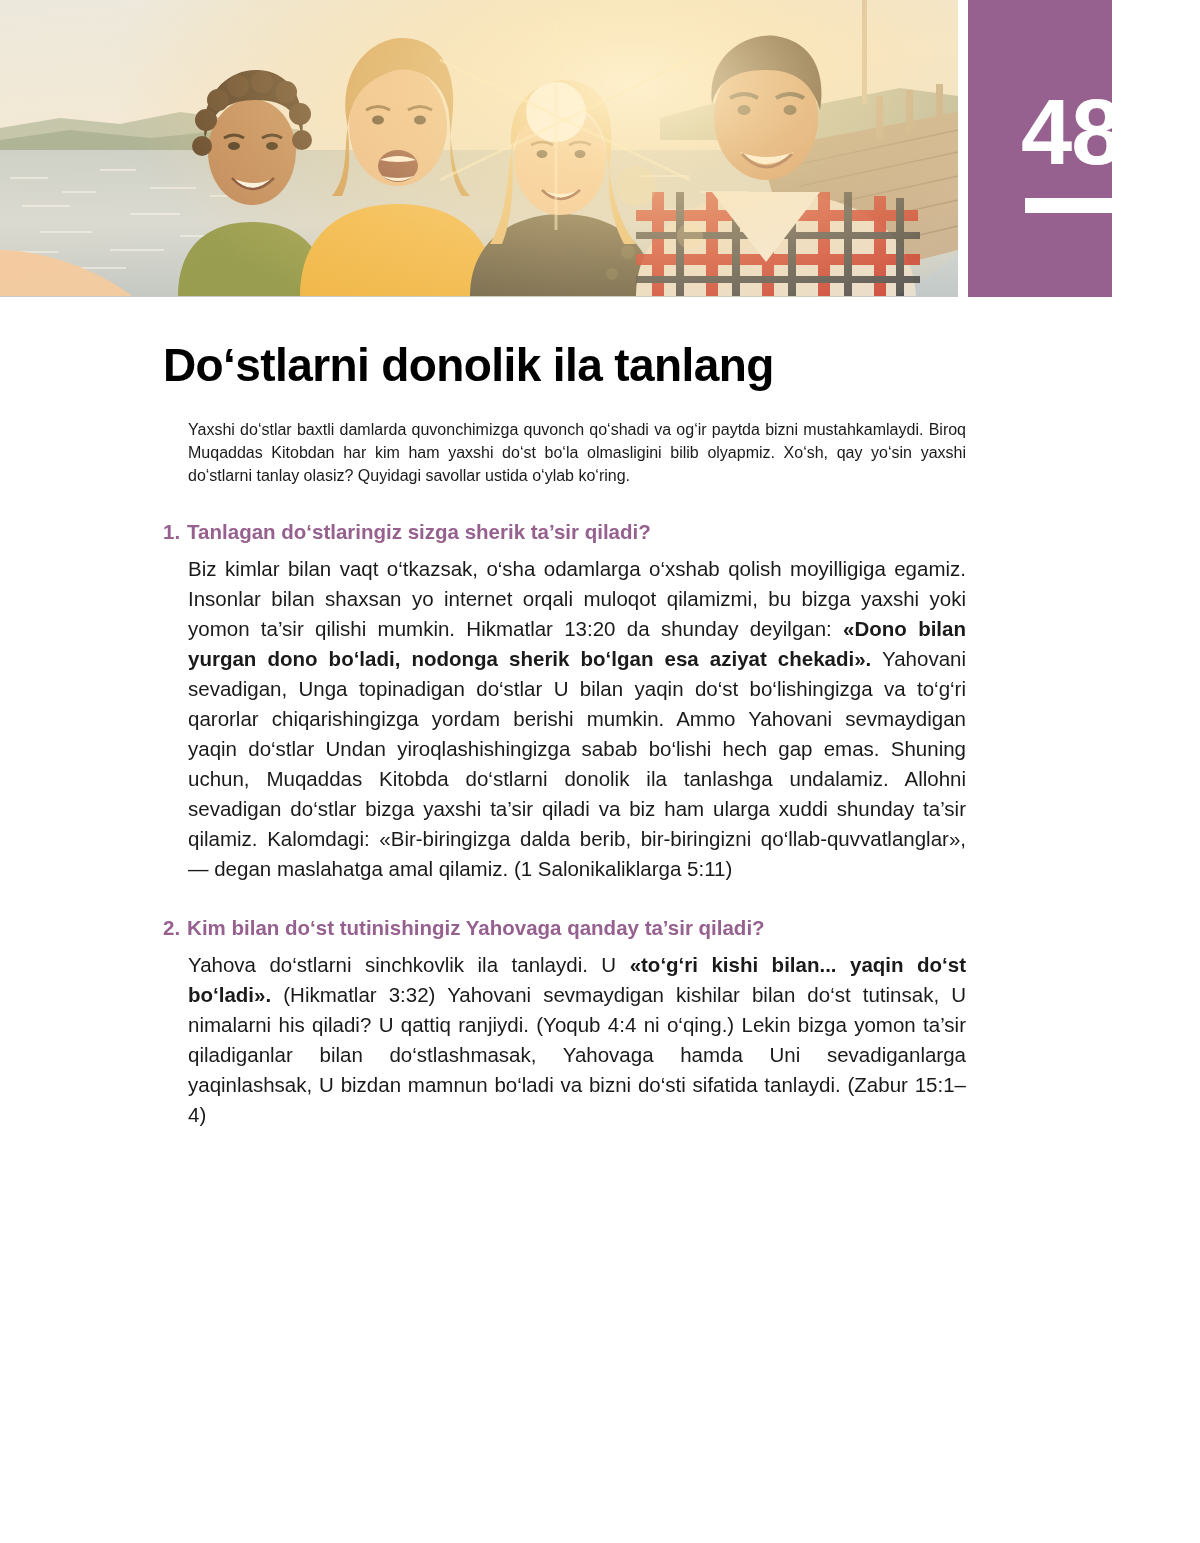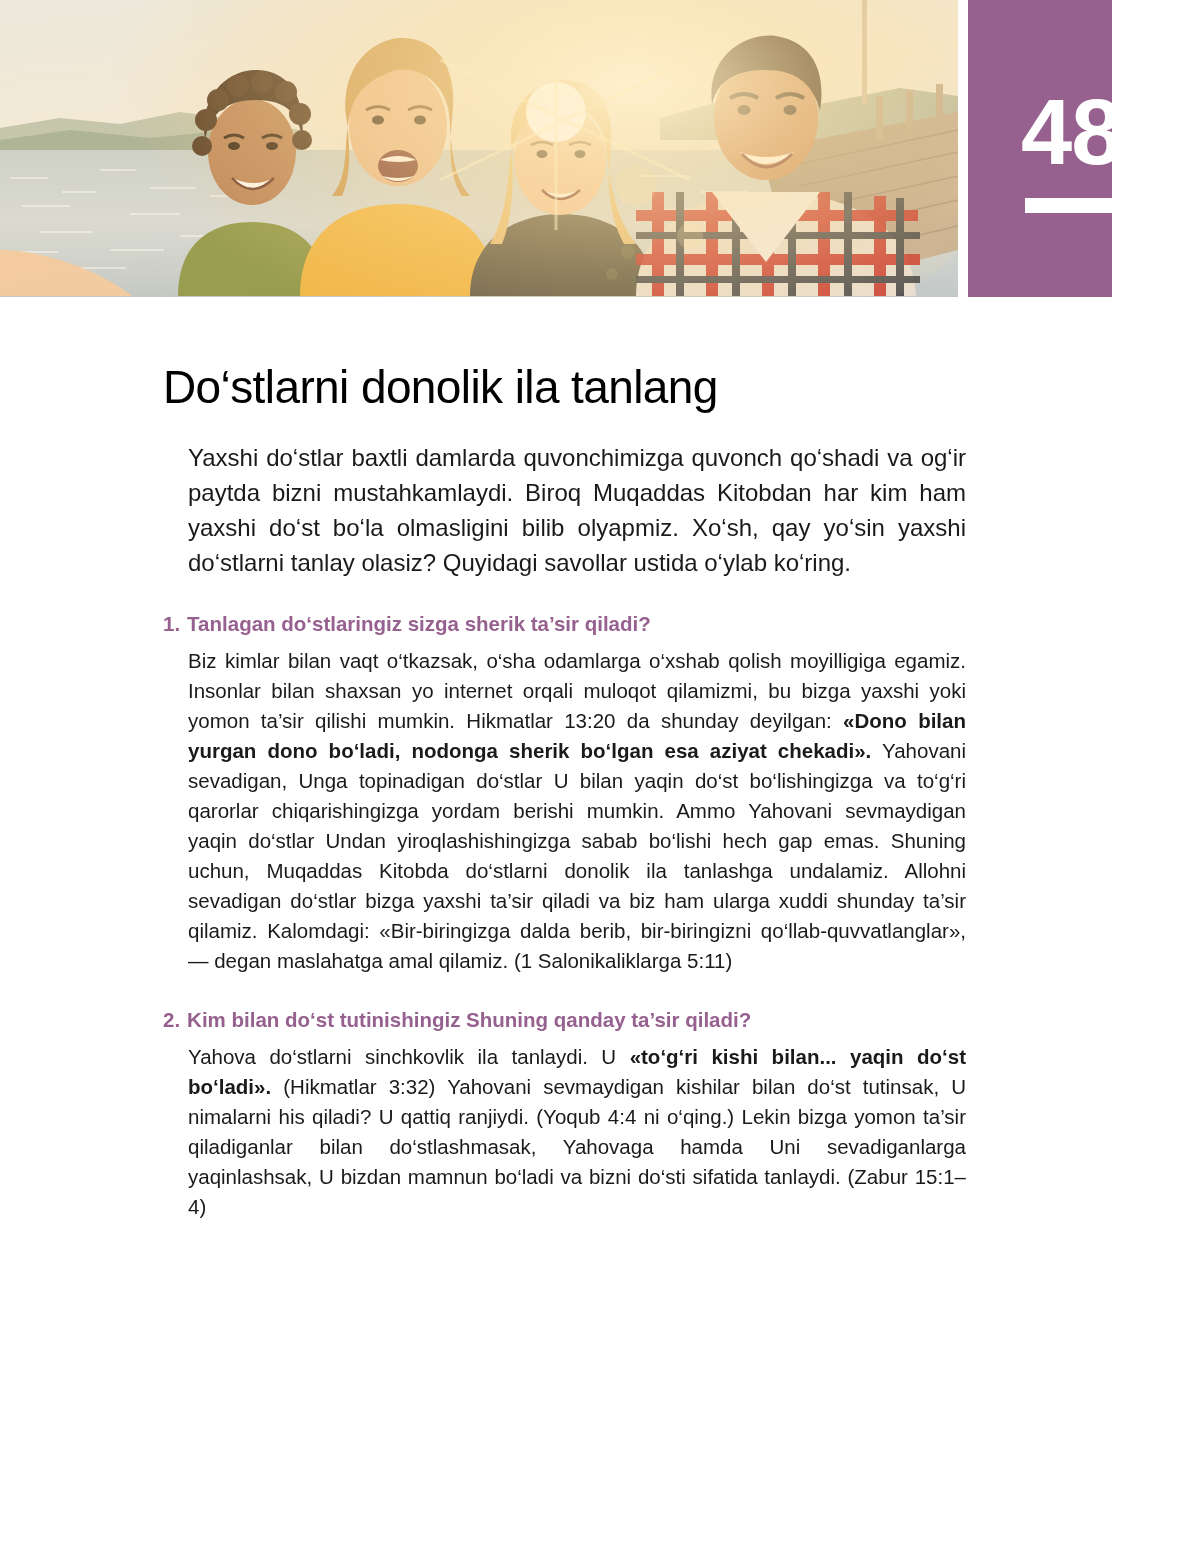--- a/index.html
+++ b/index.html
@@ -65,34 +65,34 @@
     height: 15px;
     background: #ffffff;
   }
 
   
   .article {
     padding: 0;
   }
 
   .page-title {
-    margin: 66px 0 0 163px;
+    margin: 44px 0 0 163px;
     width: 820px;
     font-family: "Liberation Sans", sans-serif;
-    font-weight: normal;
+    font-weight: bold;
     font-size: 46px;
     line-height: 1.08;
     letter-spacing: -0.6px;
     color: #000000;
   }
 
   .intro-paragraph {
     margin: 27px 0 0 188px;
     width: 778px;
-    font-size: 24px;
+    font-size: 16px;
     line-height: 1.46;
     text-align: justify;
     color: #1a1a1a;
   }
 
   .qa-section {
     margin-top: 30px;
   }
 
   .qa-heading {
@@ -316,20 +316,20 @@
       <span class="qa-heading-text">Tanlagan do‘stlaringiz sizga sherik ta’sir qiladi?</span>
     </div>
     <p class="qa-body">
       <span>Biz kimlar bilan vaqt o‘tkazsak, o‘sha odamlarga o‘xshab qolish moyilligiga egamiz. Insonlar bilan shaxsan yo internet orqali muloqot qilamizmi, bu bizga yaxshi yoki yomon ta’sir qilishi mumkin. Hikmatlar 13:20 da shunday deyilgan: </span><b>«Dono bilan yurgan dono bo‘ladi, nodonga sherik bo‘lgan esa aziyat chekadi».</b><span> Yahovani sevadigan, Unga topinadigan do‘stlar U bilan yaqin do‘st bo‘lishingizga va to‘g‘ri qarorlar chiqarishingizga yordam berishi mumkin. Ammo Yahovani sevmaydigan yaqin do‘stlar Undan yiroqlashishingizga sabab bo‘lishi hech gap emas. Shuning uchun, Muqaddas Kitobda do‘stlarni donolik ila tanlashga undalamiz. Allohni sevadigan do‘stlar bizga yaxshi ta’sir qiladi va biz ham ularga xuddi shunday ta’sir qilamiz. Kalomdagi: «Bir-biringizga dalda berib, bir-biringizni qo‘llab-quvvatlanglar», — degan maslahatga amal qilamiz. (1 Salonikaliklarga 5:11)</span>
     </p>
   </div>
 
   <div class="qa-section">
     <div class="qa-heading">
       <span class="qa-heading-number">2.</span>
-      <span class="qa-heading-text">Kim bilan do‘st tutinishingiz Shuning qanday ta’sir qiladi?</span>
+      <span class="qa-heading-text">Kim bilan do‘st tutinishingiz Yahovaga qanday ta’sir qiladi?</span>
     </div>
     <p class="qa-body">
       <span>Yahova do‘stlarni sinchkovlik ila tanlaydi. U </span><b>«to‘g‘ri kishi bilan... yaqin do‘st bo‘ladi».</b><span> (Hikmatlar 3:32) Yahovani sevmaydigan kishilar bilan do‘st tutinsak, U nimalarni his qiladi? U qattiq ranjiydi. (Yoqub 4:4 ni o‘qing.) Lekin bizga yomon ta’sir qiladiganlar bilan do‘stlashmasak, Yahovaga hamda Uni sevadiganlarga yaqinlashsak, U bizdan mamnun bo‘ladi va bizni do‘sti sifatida tanlaydi. (Zabur 15:1–4)</span>
     </p>
   </div>
 
 </div>
 
 </body></html>

